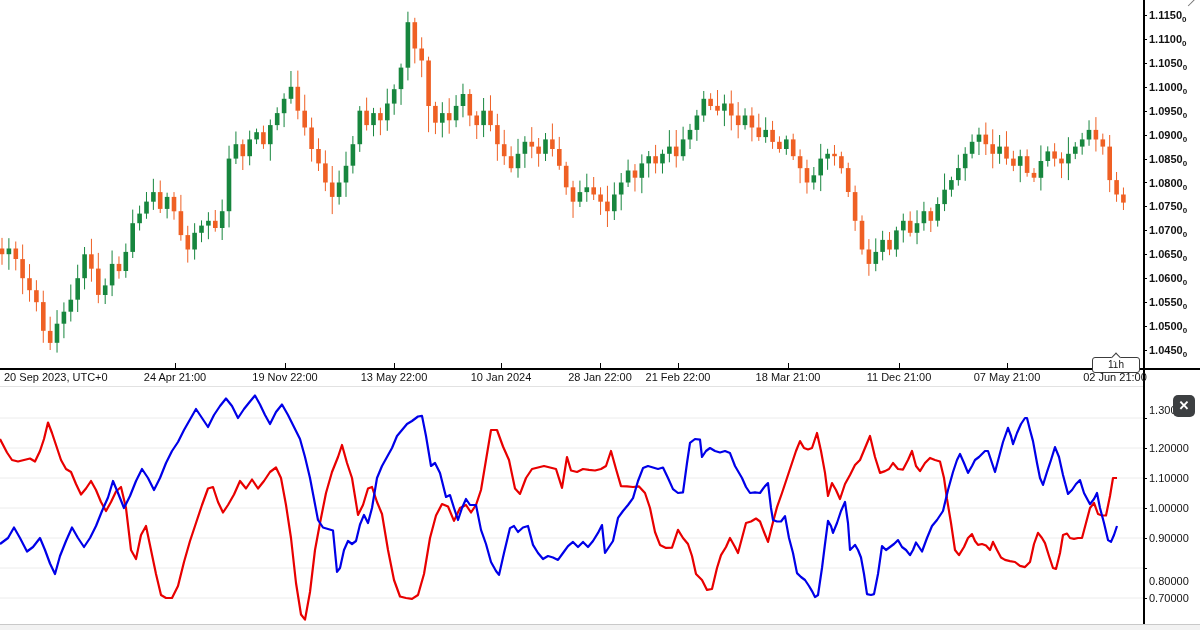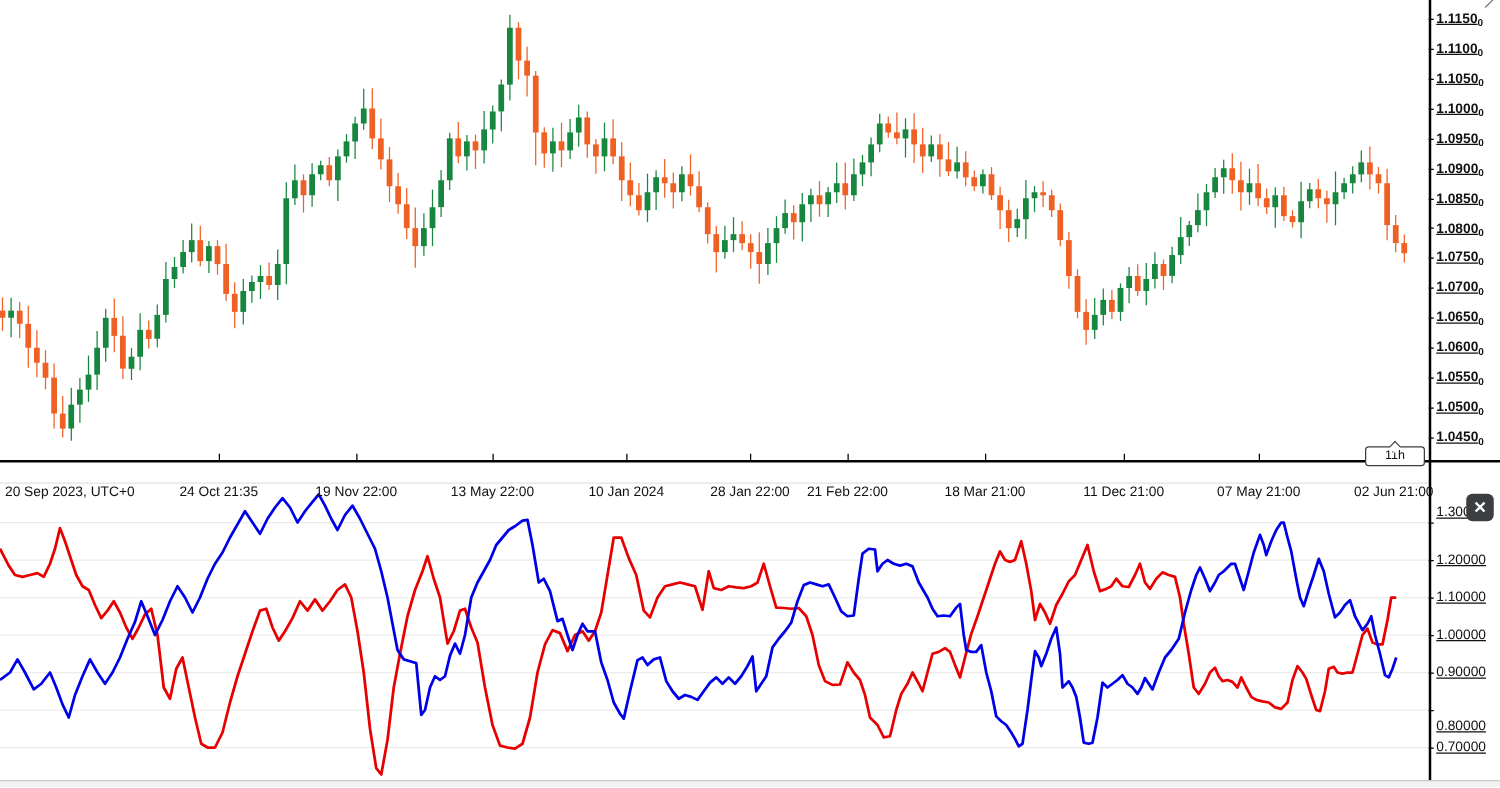--- a/index.html
+++ b/index.html
@@ -4,24 +4,24 @@
 <style>
   html,body{margin:0;padding:0;background:#fff;}
   #stage{position:relative;width:1200px;height:630px;overflow:hidden;background:#fff;
          font-family:"Liberation Sans", sans-serif; -webkit-font-smoothing:antialiased;}
   svg{display:block;position:absolute;left:0;}
   #candle-svg{top:0;}
   #indicator-svg{top:387px;}
   .vaxis-line{position:absolute;left:1143px;top:0;width:2px;height:624px;background:#000;}
   .haxis-line{position:absolute;left:0;top:368px;width:1200px;height:2px;background:#000;}
   .pane-sep{position:absolute;left:0;top:386px;width:1143px;height:1px;background:#e2e2e2;}
-  .price-label{position:absolute;left:1149px;font-size:11px;color:#111;font-weight:bold;white-space:nowrap;line-height:12px;text-decoration:underline;}
+  .price-label{position:absolute;left:1149px;font-size:11px;color:#111;font-weight:bold;white-space:nowrap;line-height:12px;}
   .price-label .sub{font-size:8px;vertical-align:-3px;}
   .axis-tick{position:absolute;left:1143px;width:4px;height:1px;background:#000;}
-  .time-label{position:absolute;top:371px;font-size:11px;color:#111;white-space:nowrap;transform:translateX(-50%);margin-top:17px;}
+  .time-label{position:absolute;top:371px;font-size:11px;color:#111;white-space:nowrap;transform:translateX(-50%);}
   .time-label.origin{transform:none;}
   .time-tick{position:absolute;top:363px;width:1px;height:5px;background:#000;}
   .bottom-strip{position:absolute;left:0;top:624px;width:1200px;height:6px;background:#f2f2f2;border-top:1px solid #c9c9c9;box-sizing:border-box;}
   #countdown-badge{position:absolute;left:1092px;top:357px;width:46px;height:14px;background:#fff;border:1px solid #3c3c3c;border-radius:3px;font-size:10px;line-height:14px;text-align:center;color:#111;z-index:5;}
   #countdown-badge .notch{position:absolute;left:50%;top:-4px;transform:translateX(-50%) rotate(45deg);width:6px;height:6px;background:#fff;border-left:1px solid #3c3c3c;border-top:1px solid #3c3c3c;}
   #indicator-close{position:absolute;left:1173px;top:395px;width:22px;height:22px;background:#3c3f41;border-radius:5px;color:#fff;font-size:13px;line-height:22px;text-align:center;cursor:pointer;font-weight:bold;}
   .corner-mark{position:absolute;left:1190px;top:1px;width:9px;height:9px;border-top:1.5px solid #777;transform:rotate(-45deg);}
 </style>
 </head>
 <body>
@@ -418,21 +418,21 @@
       <div class="axis-tick" style="top: 538px;"></div>
       <div class="price-label" style="top: 532px; font-weight: normal;">0.90000</div>
       <div class="axis-tick" style="top: 568px;"></div>
       <div class="price-label" style="top: 562px; font-weight: normal; margin-top: 13px;">0.80000</div>
       <div class="axis-tick" style="top: 598px;"></div>
       <div class="price-label" style="top: 592px; font-weight: normal;">0.70000</div>
     </div>
   <div id="time-axis">
       <div class="time-label origin" style="left: 4px;">20 Sep 2023, UTC+0</div>
       <div class="time-tick" style="left: 175px;"></div>
-      <div class="time-label" style="left: 175px;">24 Oct 21:35</div>
+      <div class="time-label" style="left: 175px;">24 Apr 21:00</div>
       <div class="time-tick" style="left: 285px;"></div>
       <div class="time-label" style="left: 285px; text-align: center;">19 Nov 22:00</div>
       <div class="time-tick" style="left: 394px;"></div>
       <div class="time-label" style="left: 394px;">13 May 22:00</div>
       <div class="time-tick" style="left: 501px;"></div>
       <div class="time-label" style="left: 501px;">10 Jan 2024</div>
       <div class="time-tick" style="left: 600px;"></div>
       <div class="time-label" style="left: 600px;">28 Jan 22:00</div>
       <div class="time-tick" style="left: 678px;"></div>
       <div class="time-label" style="left: 678px;">21 Feb 22:00</div>

